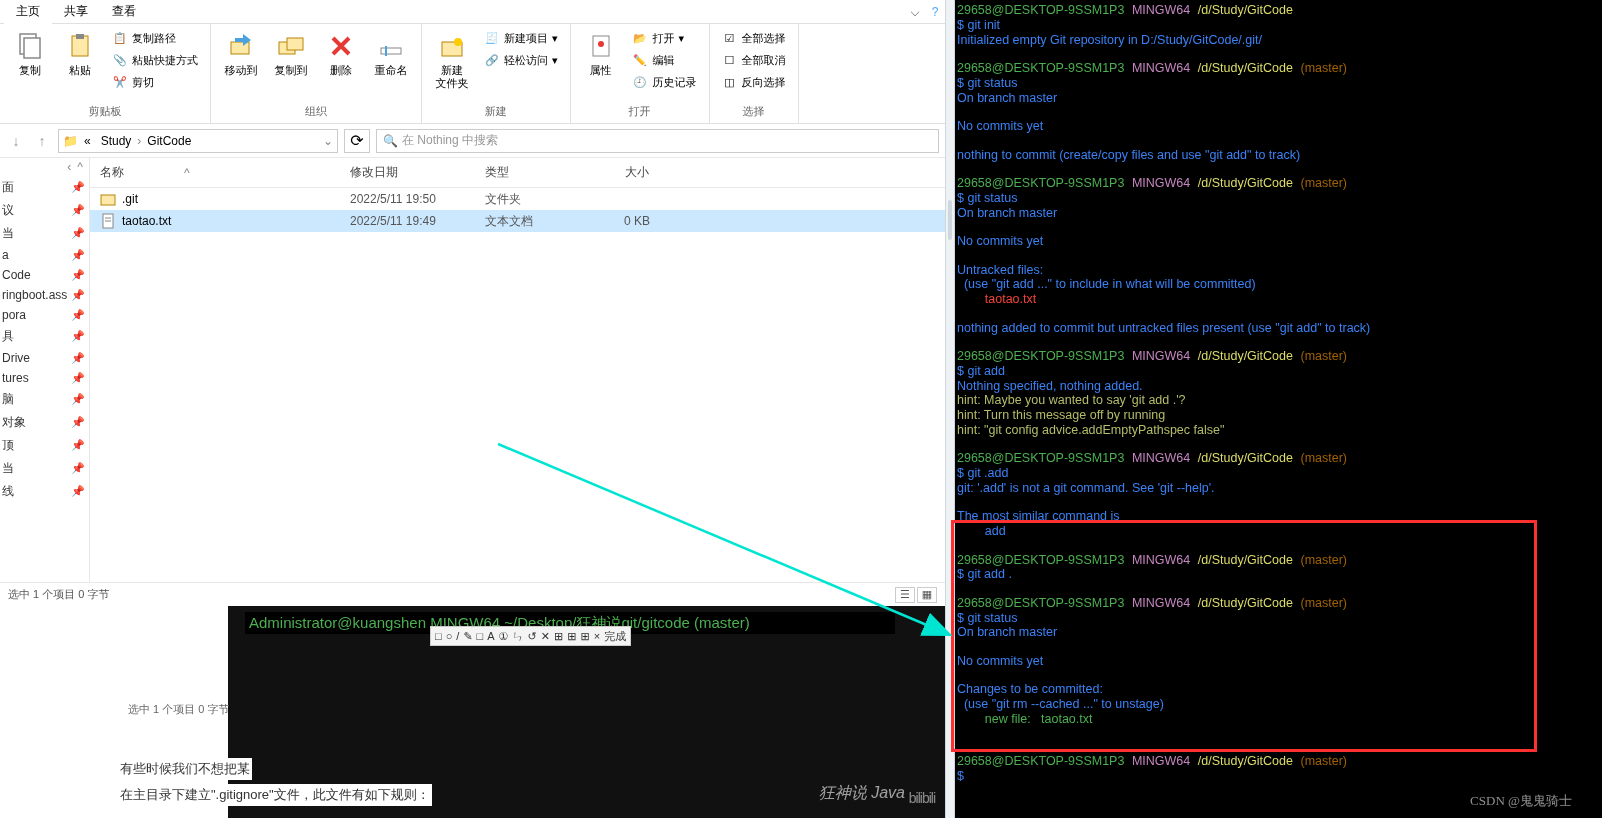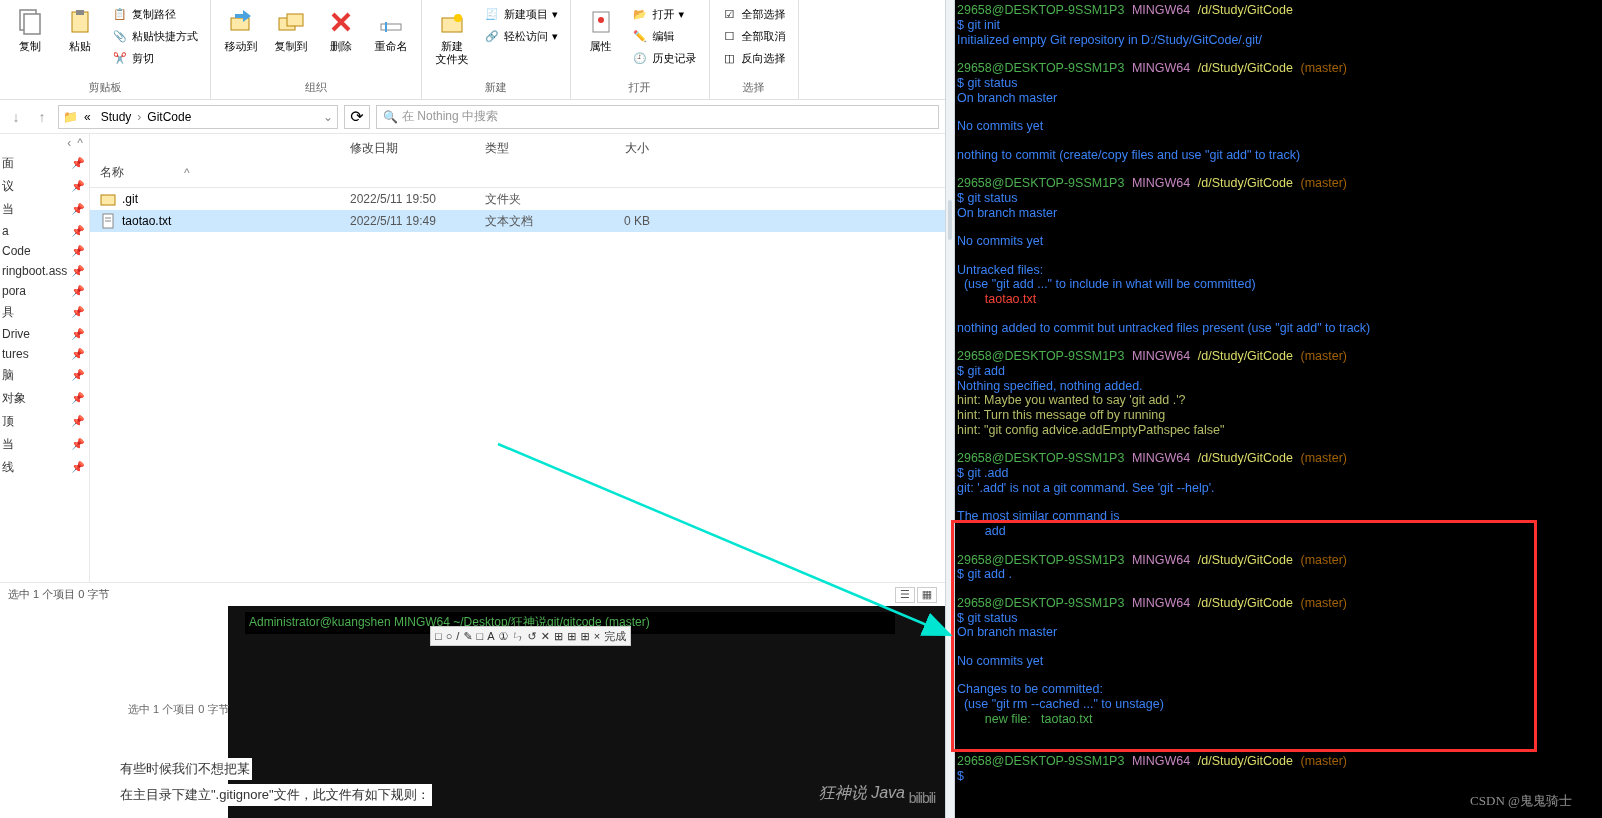--- a/index.html
+++ b/index.html
@@ -42,21 +42,21 @@
 .main-area { display: flex; flex: 1; overflow: hidden; }
 .tree { width: 90px; border-right: 1px solid #e8e8e8; font-size: 12px; color: #333; overflow: hidden; position: relative; }
 .tree-line { display: flex; align-items: center; justify-content: space-between; padding: 3px 4px 3px 2px; white-space: nowrap; cursor: pointer; }
 .tree-line .pin { color: #555; font-size: 11px; }
 .tree-head { display: flex; justify-content: flex-end; padding: 2px 6px; gap: 6px; color: #888; }
 
 
 .file-list { flex: 1; display: flex; flex-direction: column; font-size: 12px; }
 .cols { display: flex; border-bottom: 1px solid #e8e8e8; color: #444; }
 .col { padding: 6px 10px; border-right: 1px solid transparent; }
-.col.name { width: 250px; display: flex; align-items: center; gap: 60px; margin-top: 24px; }
+.col.name { width: 250px; display: flex; align-items: center; gap: 60px; }
 .col.date { width: 135px; }
 .col.type { width: 115px; }
 .col.size { width: 70px; text-align: right; }
 .rows { flex: 1; }
 .row { display: flex; align-items: center; height: 22px; cursor: pointer; }
 .row .cell { padding: 16px 10px; }
 .row .cell.name { width: 250px; display: flex; align-items: center; gap: 6px; }
 .row .cell.date { width: 135px; color: #555; }
 .row .cell.type { width: 115px; color: #555; }
 .row .cell.size { width: 70px; text-align: right; color: #555; }
@@ -64,21 +64,21 @@
 .file-icon { width: 16px; height: 16px; display: inline-flex; align-items: center; justify-content: center; }
 
 
 .status-bar { height: 24px; border-top: 1px solid #e8e8e8; display: flex; align-items: center; font-size: 11px; color: #555; padding: 0 8px; justify-content: space-between; }
 .view-icons { display: flex; gap: 2px; }
 .view-icons .vi { width: 20px; height: 16px; border: 1px solid #ccc; display:flex; align-items:center; justify-content:center; }
 
 
 .video-area { height: 212px; background: #111; position: relative; color: #ddd; font-size: 12px; }
 .video-area .partial-white { position: absolute; left: 0; top: 0; width: 228px; height: 100%; background: #fff; }
-.video-area .inner-term { position: absolute; left: 245px; top: 6px; right: 50px; height: 22px; background: #000; font-family: Consolas, monospace; font-size: 12px; padding: 2px 4px; white-space: pre; }
+.video-area .inner-term { position: absolute; left: 245px; top: 6px; right: 50px; height: 22px; background: #000; font-family: Consolas, monospace; font-size: 15px; padding: 2px 4px; white-space: pre; }
 .video-area .toolbar { position: absolute; left: 430px; top: 20px; height: 20px; background: #f4f4f4; border: 1px solid #ccc; display: flex; align-items: center; gap: 4px; padding: 0 4px; font-size: 11px; color: #333; }
 .video-area .toolbar span { cursor:pointer; }
 .video-area .text1 { position: absolute; left: 118px; top: 152px; color: #333; font-size: 13px; background:#fff; padding:2px; }
 .video-area .text2 { position: absolute; left: 118px; top: 178px; color: #333; font-size: 13px; background:#fff; padding:2px; }
 .video-area .logo { position: absolute; right: 40px; bottom: 14px; color: #fff; font-size: 16px; font-style: italic; opacity: 0.6; }
 .video-area .bili { position: absolute; right: 10px; bottom: 12px; color: #fff; font-size: 14px; opacity: 0.5; letter-spacing: -1px; }
 
 
 .v-divider { position: absolute; left: 945px; top: 0; width: 10px; height: 818px; background: #eef2f5; border-left: 1px solid #cfd7de; border-right: 1px solid #cfd7de; }
 .v-divider::after { content:""; position:absolute; left:2px; top:200px; width:4px; height:40px; background:#cfd7de; border-radius:2px; }
@@ -98,20 +98,28 @@
 .arrow-svg { position: absolute; left: 0; top: 0; pointer-events: none; }
 
 
 .watermark { position: absolute; right: 30px; bottom: 8px; font-size: 13px; color: rgba(180,180,180,0.8); font-family: "Microsoft YaHei"; }
 </style>
 </head>
 <body>
 
 <div class="left-panel">
 
+  <div class="ribbon-tabs">
+    <div class="tab active">主页</div>
+    <div class="tab">共享</div>
+    <div class="tab">查看</div>
+    <div class="spacer"></div>
+    <div class="caret">⌵</div>
+    <div class="help">?</div>
+  </div>
 
   <div class="ribbon">
 
     <div class="rgroup">
       <div class="rgroup-content">
         <div class="big-btn">
           <div class="icon">
               <svg width="28" height="28">
                 <rect x="4" y="2" width="16" height="20" fill="none" stroke="#888" stroke-width="1.5"></rect>
                 <rect x="8" y="6" width="16" height="20" fill="#fff" stroke="#888" stroke-width="1.5"></rect>

